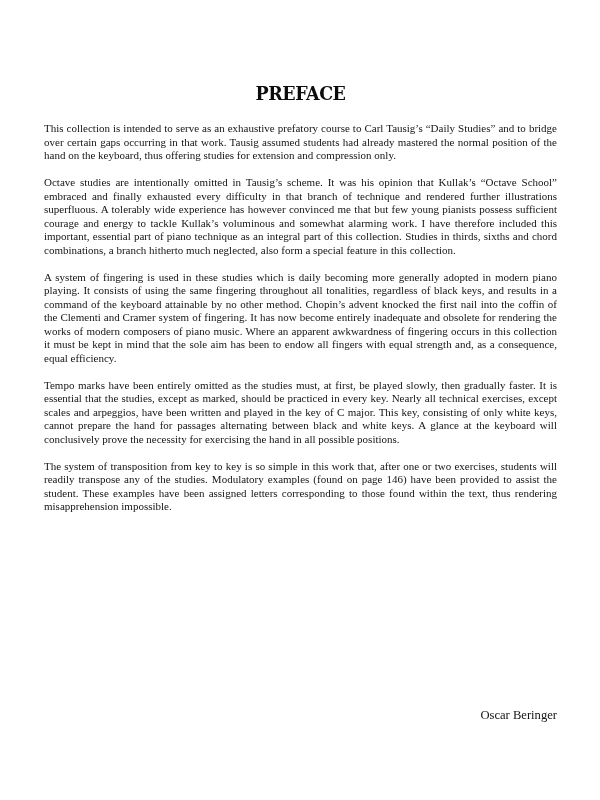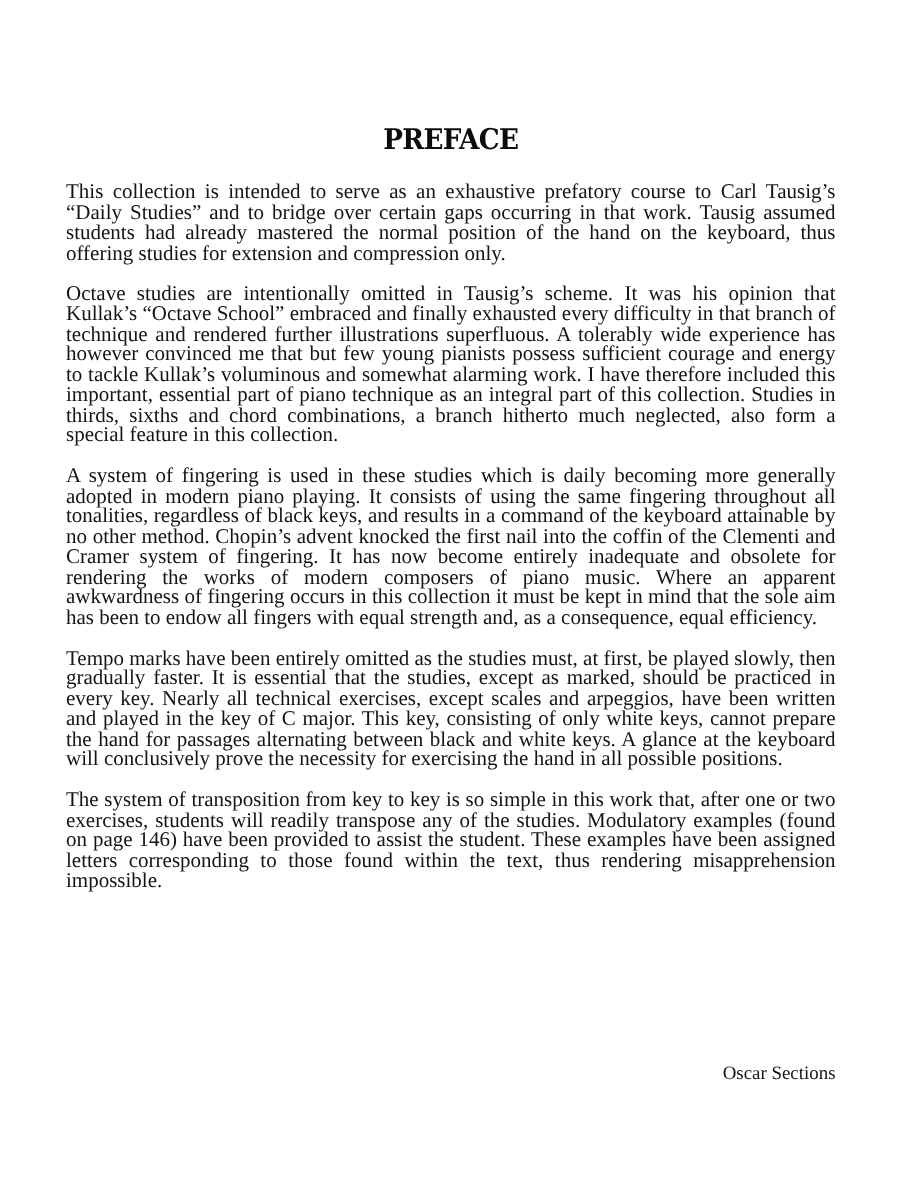--- a/index.html
+++ b/index.html
@@ -36,21 +36,21 @@
       color: #0c0c0c;
     }
     .body {
       position: absolute;
       left: 0;
       top: 122px;
       width: 513px;
     }
     .para {
       margin: 0 0 13.5px 0;
-      font-size: 14px;
+      font-size: 11px;
       line-height: 13.5px;
       text-align: justify;
       text-align-last: left;
     }
     .signature {
       position: absolute;
       right: 0;
       top: 709px;
       font-size: 12.6px;
       line-height: 13.5px;
@@ -64,14 +64,14 @@
   <h1 class="title">PREFACE</h1>
 
   <div class="body">
     <p class="para">This collection is intended to serve as an exhaustive prefatory course to Carl Tausig’s “Daily Studies” and to bridge over certain gaps occurring in that work. Tausig assumed students had already mastered the normal position of the hand on the keyboard, thus offering studies for extension and compression only.</p>
     <p class="para">Octave studies are intentionally omitted in Tausig’s scheme. It was his opinion that Kullak’s “Octave School” embraced and finally exhausted every difficulty in that branch of technique and rendered further illustrations superfluous. A tolerably wide experience has however convinced me that but few young pianists possess sufficient courage and energy to tackle Kullak’s voluminous and somewhat alarming work. I have therefore included this important, essential part of piano technique as an integral part of this collection. Studies in thirds, sixths and chord combinations, a branch hitherto much neglected, also form a special feature in this collection.</p>
     <p class="para">A system of fingering is used in these studies which is daily becoming more generally adopted in modern piano playing. It consists of using the same fingering throughout all tonalities, regardless of black keys, and results in a command of the keyboard attainable by no other method. Chopin’s advent knocked the first nail into the coffin of the Clementi and Cramer system of fingering. It has now become entirely inadequate and obsolete for rendering the works of modern composers of piano music. Where an apparent awkwardness of fingering occurs in this collection it must be kept in mind that the sole aim has been to endow all fingers with equal strength and, as a consequence, equal efficiency.</p>
     <p class="para">Tempo marks have been entirely omitted as the studies must, at first, be played slowly, then gradually faster. It is essential that the studies, except as marked, should be practiced in every key. Nearly all technical exercises, except scales and arpeggios, have been written and played in the key of C major. This key, consisting of only white keys, cannot prepare the hand for passages alternating between black and white keys. A glance at the keyboard will conclusively prove the necessity for exercising the hand in all possible positions.</p>
     <p class="para">The system of transposition from key to key is so simple in this work that, after one or two exercises, students will readily transpose any of the studies. Modulatory examples (found on page 146) have been provided to assist the student. These examples have been assigned letters corresponding to those found within the text, thus rendering misapprehension impossible.</p>
   </div>
 
-  <p class="signature">Oscar Sections</p>
+  <p class="signature">Oscar Beringer</p>
 </div>
 
 </body></html>

